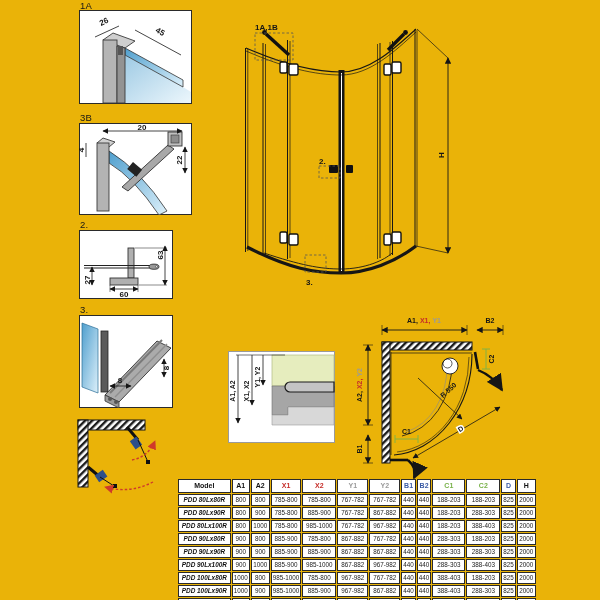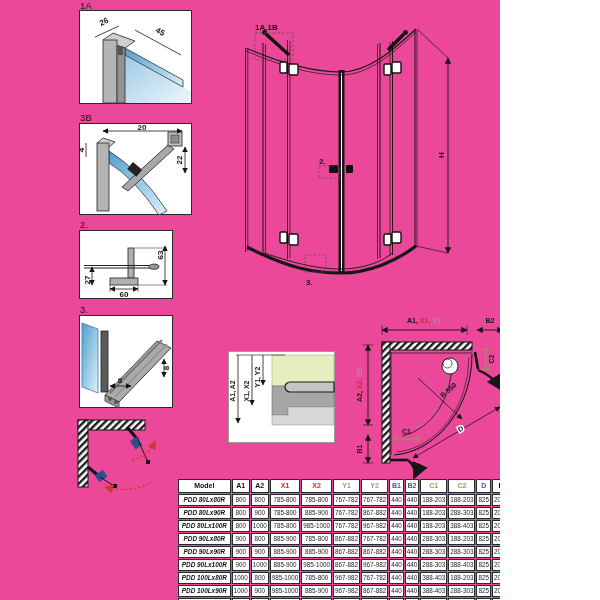--- a/index.html
+++ b/index.html
@@ -1,16 +1,16 @@
 <!DOCTYPE html>
 <html><head>
 <meta charset="utf-8">
 <style>
   html,body{margin:0;padding:0;background:#fff;}
-  .canvas{position:relative;width:500px;height:600px;background:#ec4899;overflow:hidden;
+  .canvas{position:relative;width:600px;height:600px;background:#eab308;overflow:hidden;
           font-family:"Liberation Sans",sans-serif;}
   .abs{position:absolute;}
   .dlabel{position:absolute;font-size:9.5px;color:#161616;letter-spacing:.3px;}
   svg{display:block;}
   svg text{font-family:"Liberation Sans",sans-serif;fill:#161616;}
   .dim{font-size:8px;font-weight:bold;}
   .dims{font-size:7px;font-weight:bold;}
   .lblsm{font-size:8px;font-weight:bold;}
   
   table.spec{position:absolute;left:177px;top:478px;border-collapse:separate;border-spacing:1px;table-layout:fixed;}

